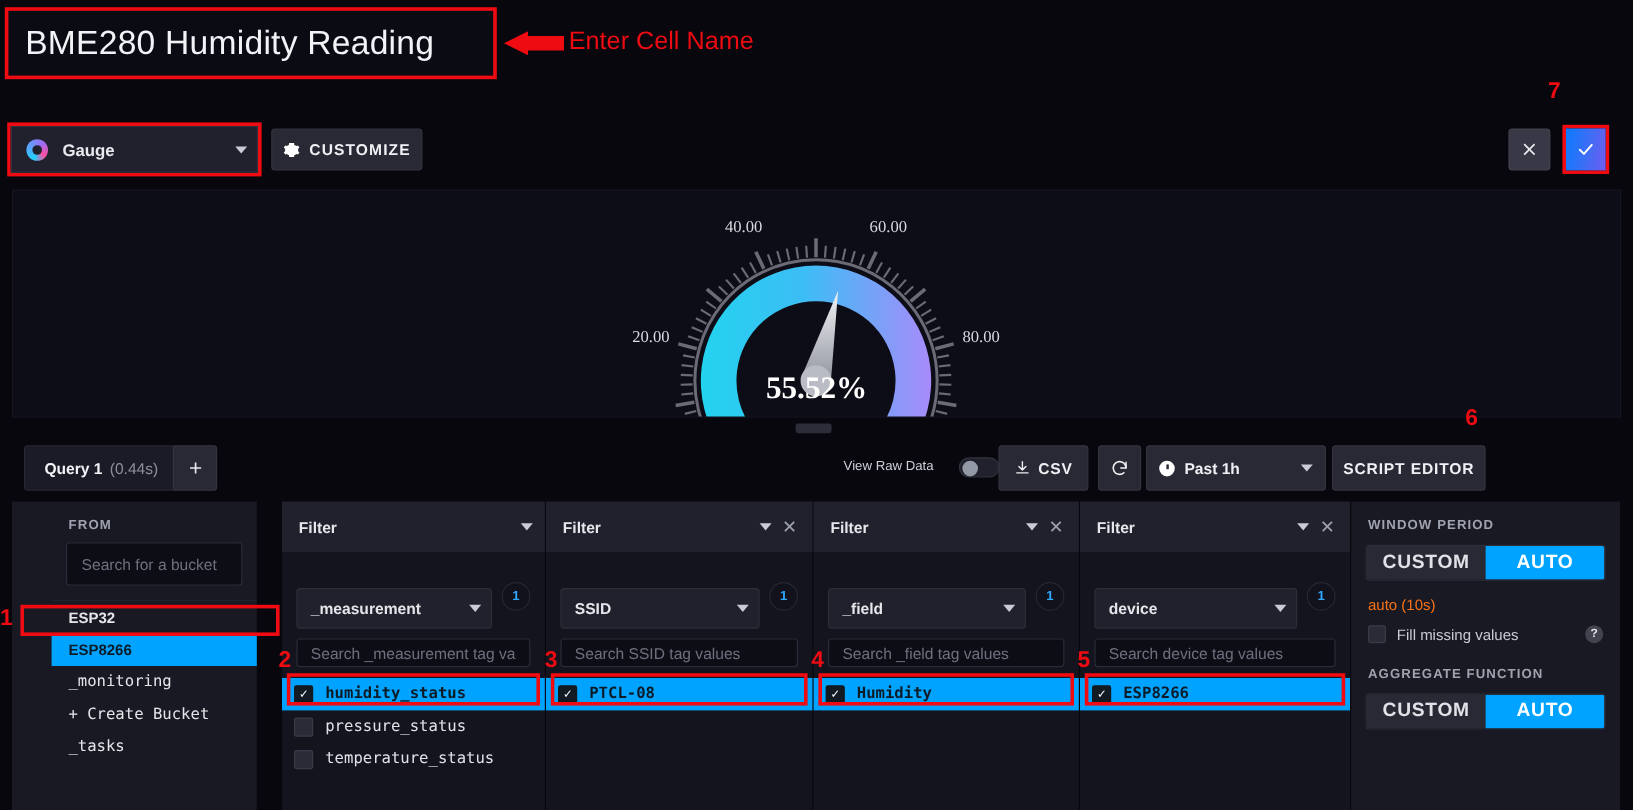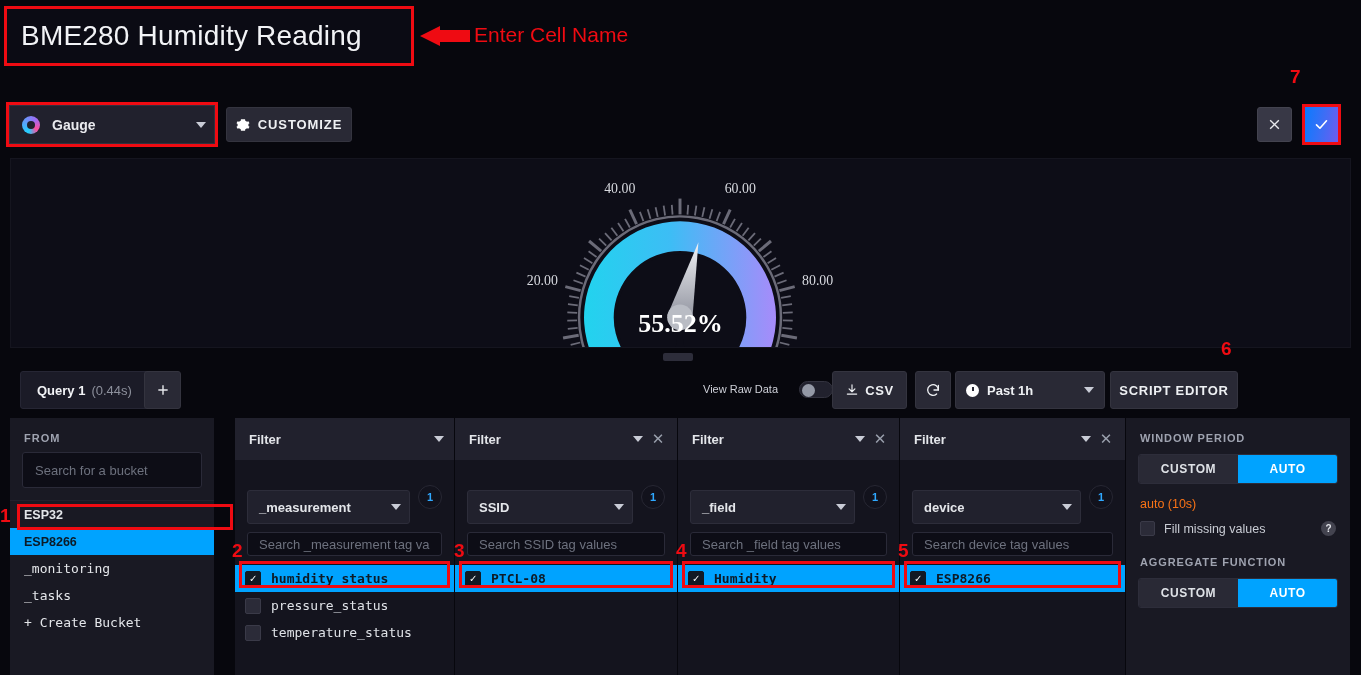--- a/index.html
+++ b/index.html
@@ -126,21 +126,21 @@
     color:#ffffff; font-size:13px; font-weight:bold; letter-spacing:.8px; }
   .anno-6 { position: absolute; left: 1221px; top: 338px; color:#ef0b12; font-size:19px; font-weight:bold; }
 
   
   .builder { position: absolute; left: 10px; top: 418px; width: 1341px; height: 257px; }
 
   .col { position: absolute; top: 0; height: 257px; background: #14141e;
          border-right: 1px solid #07070d; }
 
   
-  .col-from { left: 0; width: 205px; background: #191923; }
+  .col-from { left: 0; width: 205px; background: #191923; padding-left: 33px; }
   .col-head { padding: 14px 14px 8px; color: #9fa3b0; font-size: 11px; font-weight: bold; letter-spacing: 1px; }
   .bucket-search {
     margin: 0 12px; height: 36px; background: #0d0d16; border: 1px solid #2a2a38;
     border-radius: 3px; display: flex; align-items: center; padding: 0 12px;
     color: #6d717e; font-size: 13px;
   }
   .bucket-list { margin-top: 12px; border-top: 1px solid #22222e; }
   .bucket-item { height: 27px; display: flex; align-items: center; padding-left: 14px;
     color: #e4e6ea; font-size: 13px; font-family: "DejaVu Sans Mono", monospace; }
   .bucket-item.plain-font { font-family: "Liberation Sans", sans-serif; font-weight: bold; font-size: 12.5px; }
@@ -175,21 +175,21 @@
   .tag-item.checked .cb { background: #121a24; border-color: #121a24; color: #ffffff; }
   .hl-box { position: absolute; height: 27px; border: 3px solid #ef0b12; pointer-events: none; }
   .anno-num { position: absolute; color:#ef0b12; font-size:19px; font-weight:bold; }
 
   
   .col-opts { left: 1116px; width: 225px; background: #191923; }
   .opt-head { padding: 14px 14px 10px; color: #9fa3b0; font-size: 11px; font-weight: bold; letter-spacing: .9px; }
   .seg { margin: 0 12px; height: 30px; display: flex; border-radius: 3px; overflow: hidden;
     border: 1px solid #2d2d3a; }
   .seg-btn { flex: 1; display: flex; align-items: center; justify-content: center;
-    background: #292935; color: #dfe2e7; font-size: 12px; font-weight: bold; letter-spacing: .6px; }
+    background: #292935; color: #dfe2e7; font-size: 16px; font-weight: bold; letter-spacing: .6px; }
   .seg-btn.active { background: #00a3ff; color: #ffffff; }
   .auto-text { padding: 13px 14px 0; color: #f97316; font-size: 12.5px; }
   .fill-row { display: flex; align-items: center; gap: 9px; padding: 10px 14px 0; }
   .fill-cb { width: 15px; height: 15px; background: #2b2b38; border: 1px solid #3a3a48; border-radius: 2px; flex:none; }
   .fill-label { color: #c9ccd4; font-size: 12.5px; flex: 1; }
   .help { width: 15px; height: 15px; border-radius: 50%; background: #43434f; color: #e2e4e9;
     font-size: 10px; font-weight: bold; display: flex; align-items: center; justify-content: center; }
 </style>
 </head>
 <body>
@@ -381,24 +381,24 @@
           <div class="bucket-item plain-font">
             <span>ESP32</span>
           </div>
           <div class="bucket-item selected plain-font">
             <span>ESP8266</span>
           </div>
           <div class="bucket-item">
             <span>_monitoring</span>
           </div>
           <div class="bucket-item">
+            <span>+ Create Bucket</span>
+          </div>
+          <div class="bucket-item">
             <span>_tasks</span>
-          </div>
-          <div class="bucket-item">
-            <span>+ Create Bucket</span>
           </div>
         </div>
       <div class="sel-box"></div>
       <span class="anno-1">1</span>
     </div>
 
     <div id="filter-cols">
         <div class="col" style="left: 225px; width: 220px;">
           <div class="filter-head">
             <span class="filter-head-label">Filter</span>

